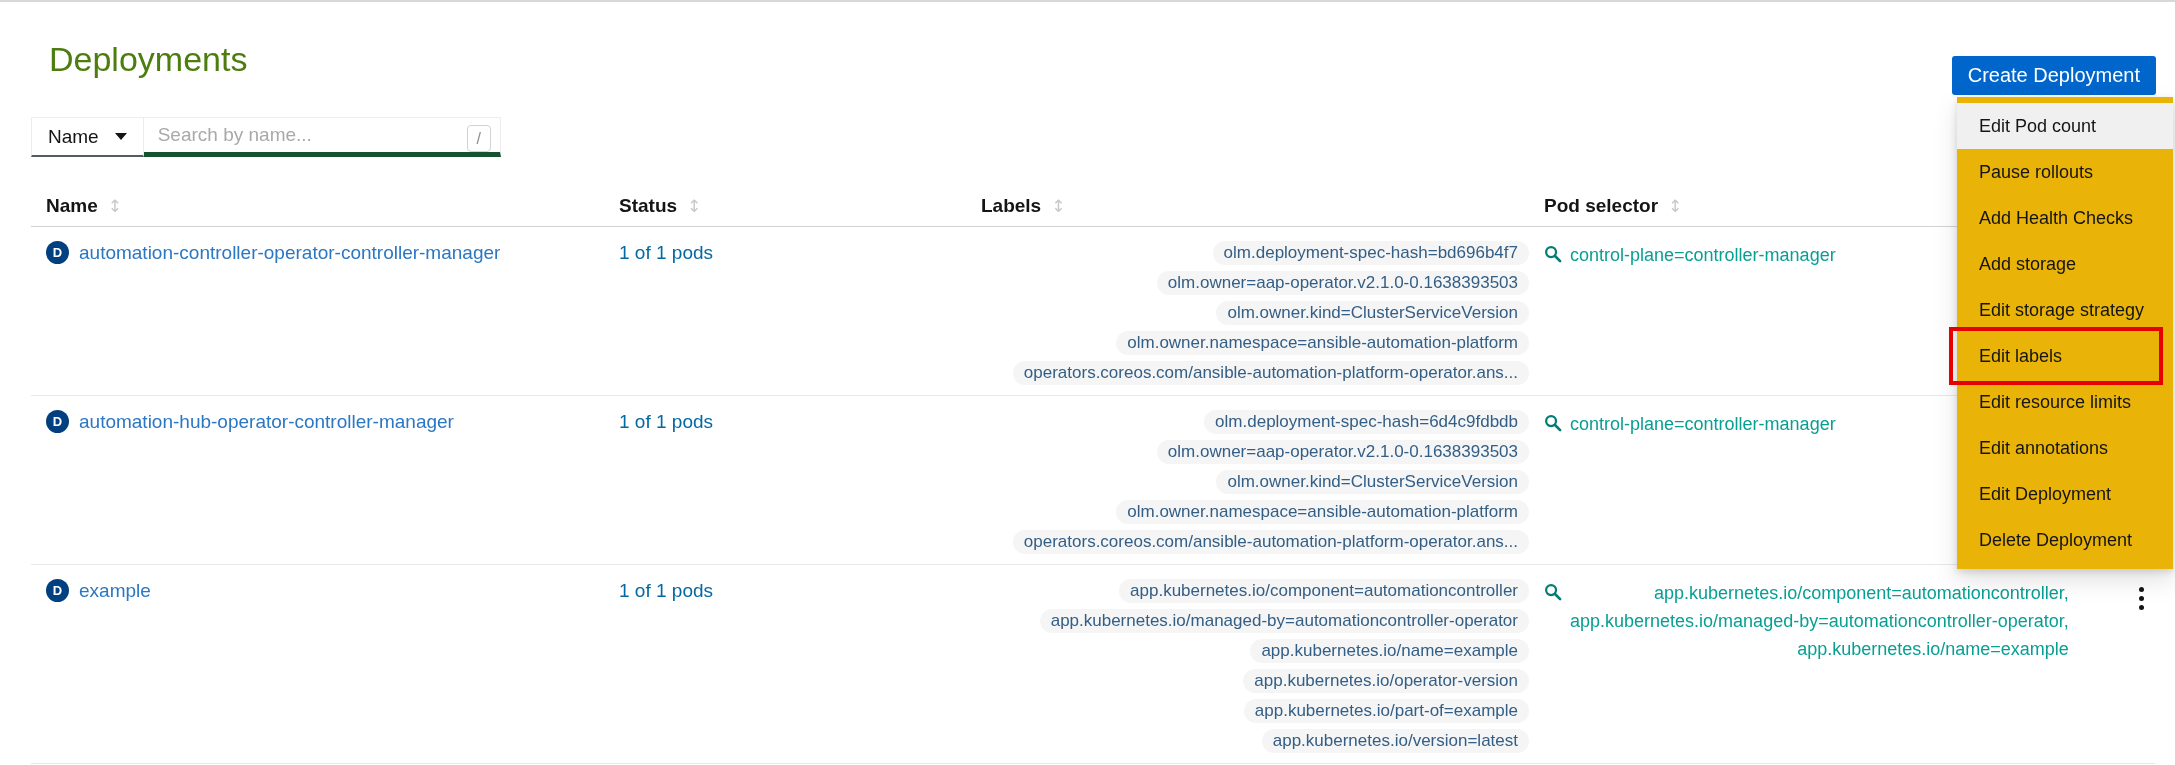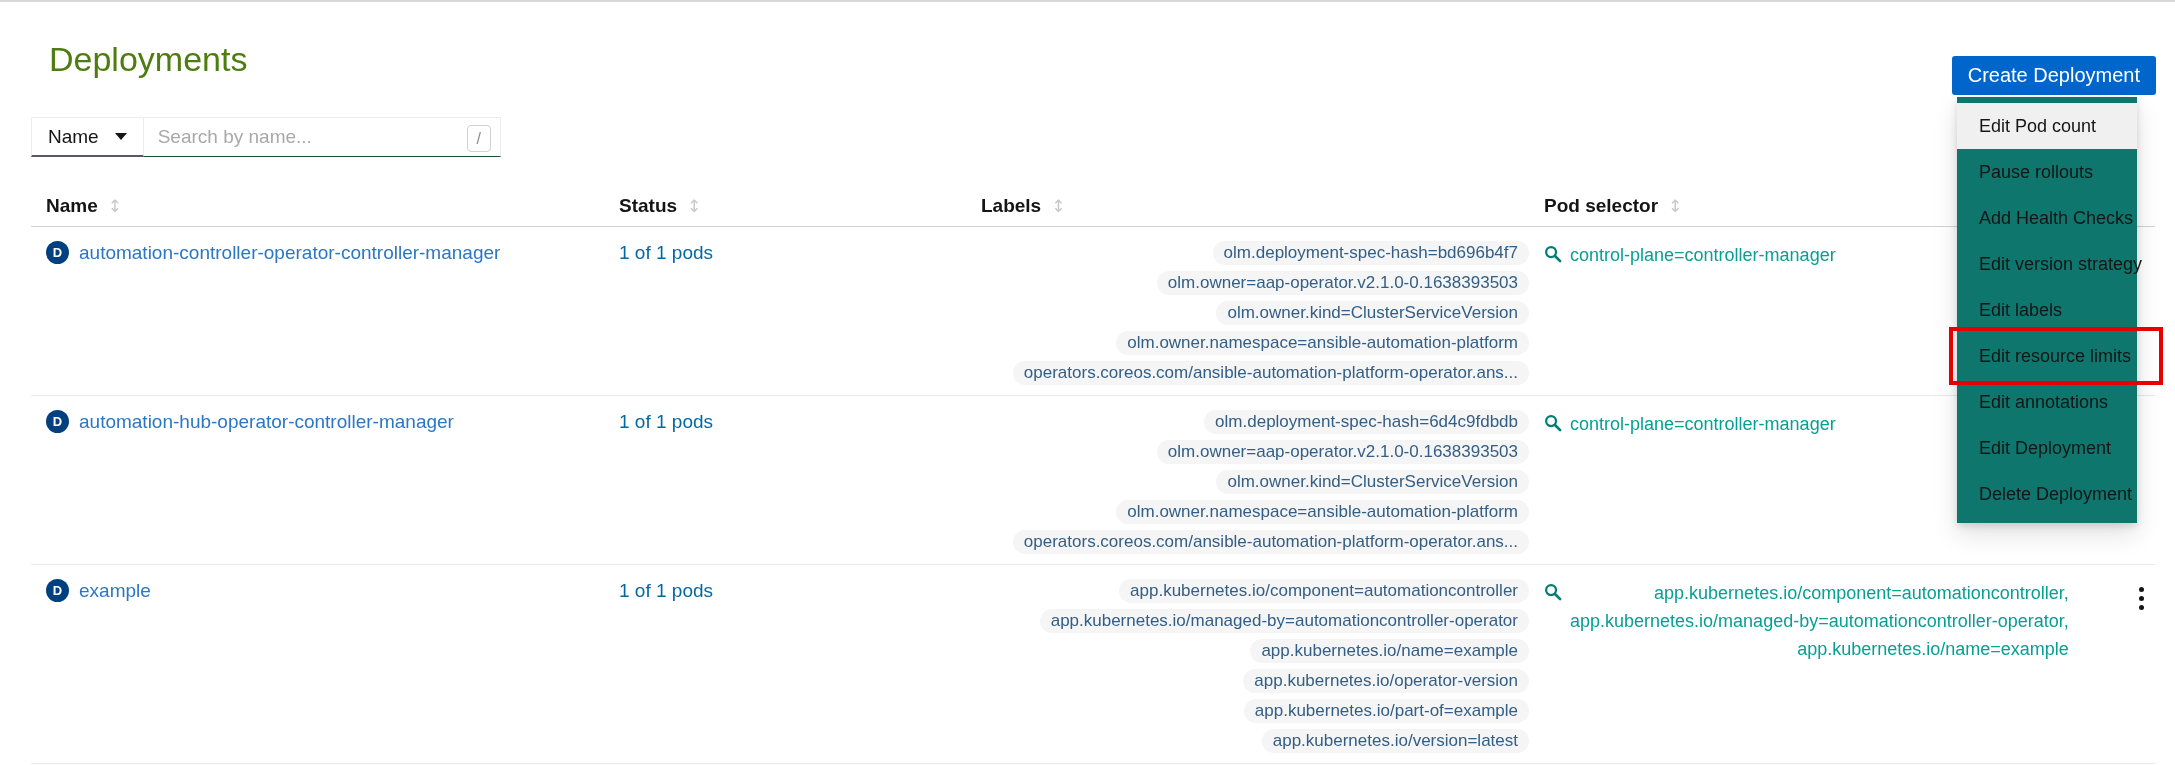--- a/index.html
+++ b/index.html
@@ -21,21 +21,21 @@
   
   .toolbar{margin:37px 0 0 31px;display:flex;align-items:stretch;height:40px;}
   .filter-dropdown{
     display:flex;align-items:center;gap:16px;padding:0 16px;background:#fff;
     border:1px solid #ededed;border-bottom:2px solid #565b63;cursor:pointer;font-size:19px;
   }
   .caret{width:0;height:0;border-left:6px solid transparent;border-right:6px solid transparent;
     border-top:7px solid #151515;display:inline-block;}
   .search-wrap{
     position:relative;width:356px;border:1px solid #ededed;border-left:none;
-    border-bottom:1px solid #14532d;display:flex;
+    border-bottom:5px solid #14532d;display:flex;
   }
   .search-input{
     border:none;outline:none;flex:1;font-size:19px;font-family:inherit;
     padding:0 44px 0 14px;height:100%;color:#151515;
   }
   .search-input::placeholder{color:#a9a9a9;}
   .shortcut-badge{
     position:absolute;right:9px;top:7px;width:22px;height:25px;
     border:1px solid #d2d2d2;border-radius:4px;color:#8a8d90;font-size:16px;
     display:flex;align-items:center;justify-content:center;background:#fff;
@@ -64,22 +64,22 @@
   .selector .mag{flex:0 0 auto;color:#007d76;margin-top:4px;}
   .selector-lines{display:flex;flex-direction:column;}
   .selector-line{line-height:28px;white-space:nowrap;cursor:pointer;text-align:right;}
   .kebab-btn{
     background:none;border:none;cursor:pointer;margin:4px 0 0 30px;padding:4px;
     display:flex;flex-direction:column;gap:4px;align-items:center;
   }
   .kebab-btn i{width:5px;height:5px;border-radius:50%;background:#151515;display:block;}
   
   .action-menu{
-    position:absolute;left:1957px;top:97px;width:180px;z-index:10;margin:0;padding:6px 0;
-    list-style:none;background:#0f766e;
+    position:absolute;left:1957px;top:97px;width:216px;z-index:10;margin:0;padding:6px 0;
+    list-style:none;background:#eab308;
     box-shadow:0 3px 7px rgba(3,3,3,0.13),0 11px 24px rgba(3,3,3,0.12);
   }
   .action-menu li{
     height:46px;line-height:46px;padding-left:22px;font-size:18px;color:#151515;
     cursor:pointer;white-space:nowrap;
   }
   .action-menu li.hovered{background:#f0f0f0;}
   .annotation-box{
     position:absolute;left:1949px;top:327px;width:206px;height:50px;
     border:4px solid #e60000;z-index:20;pointer-events:none;
@@ -219,21 +219,22 @@
           </button>
         </div>
       </div>
     </div>
 </div>
 
 <ul class="action-menu">
     <li class="hovered">Edit Pod count</li>
     <li>Pause rollouts</li>
     <li>Add Health Checks</li>
-    <li>Edit version strategy</li>
+    <li>Add storage</li>
+    <li>Edit storage strategy</li>
     <li>Edit labels</li>
     <li>Edit resource limits</li>
     <li>Edit annotations</li>
     <li>Edit Deployment</li>
     <li>Delete Deployment</li>
   </ul>
 
 <div class="annotation-box"></div>
 
 </body></html>

